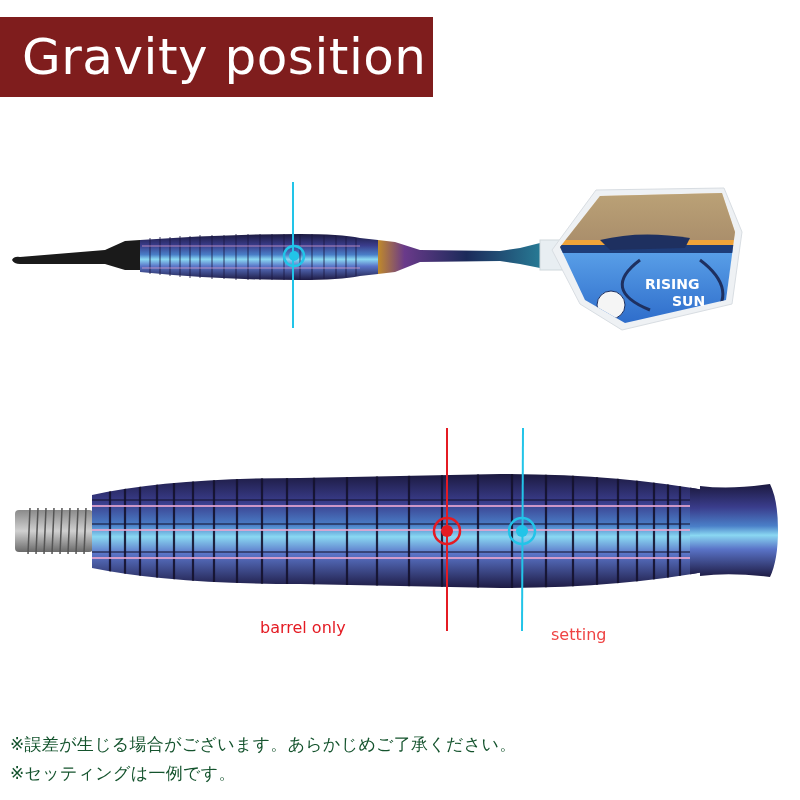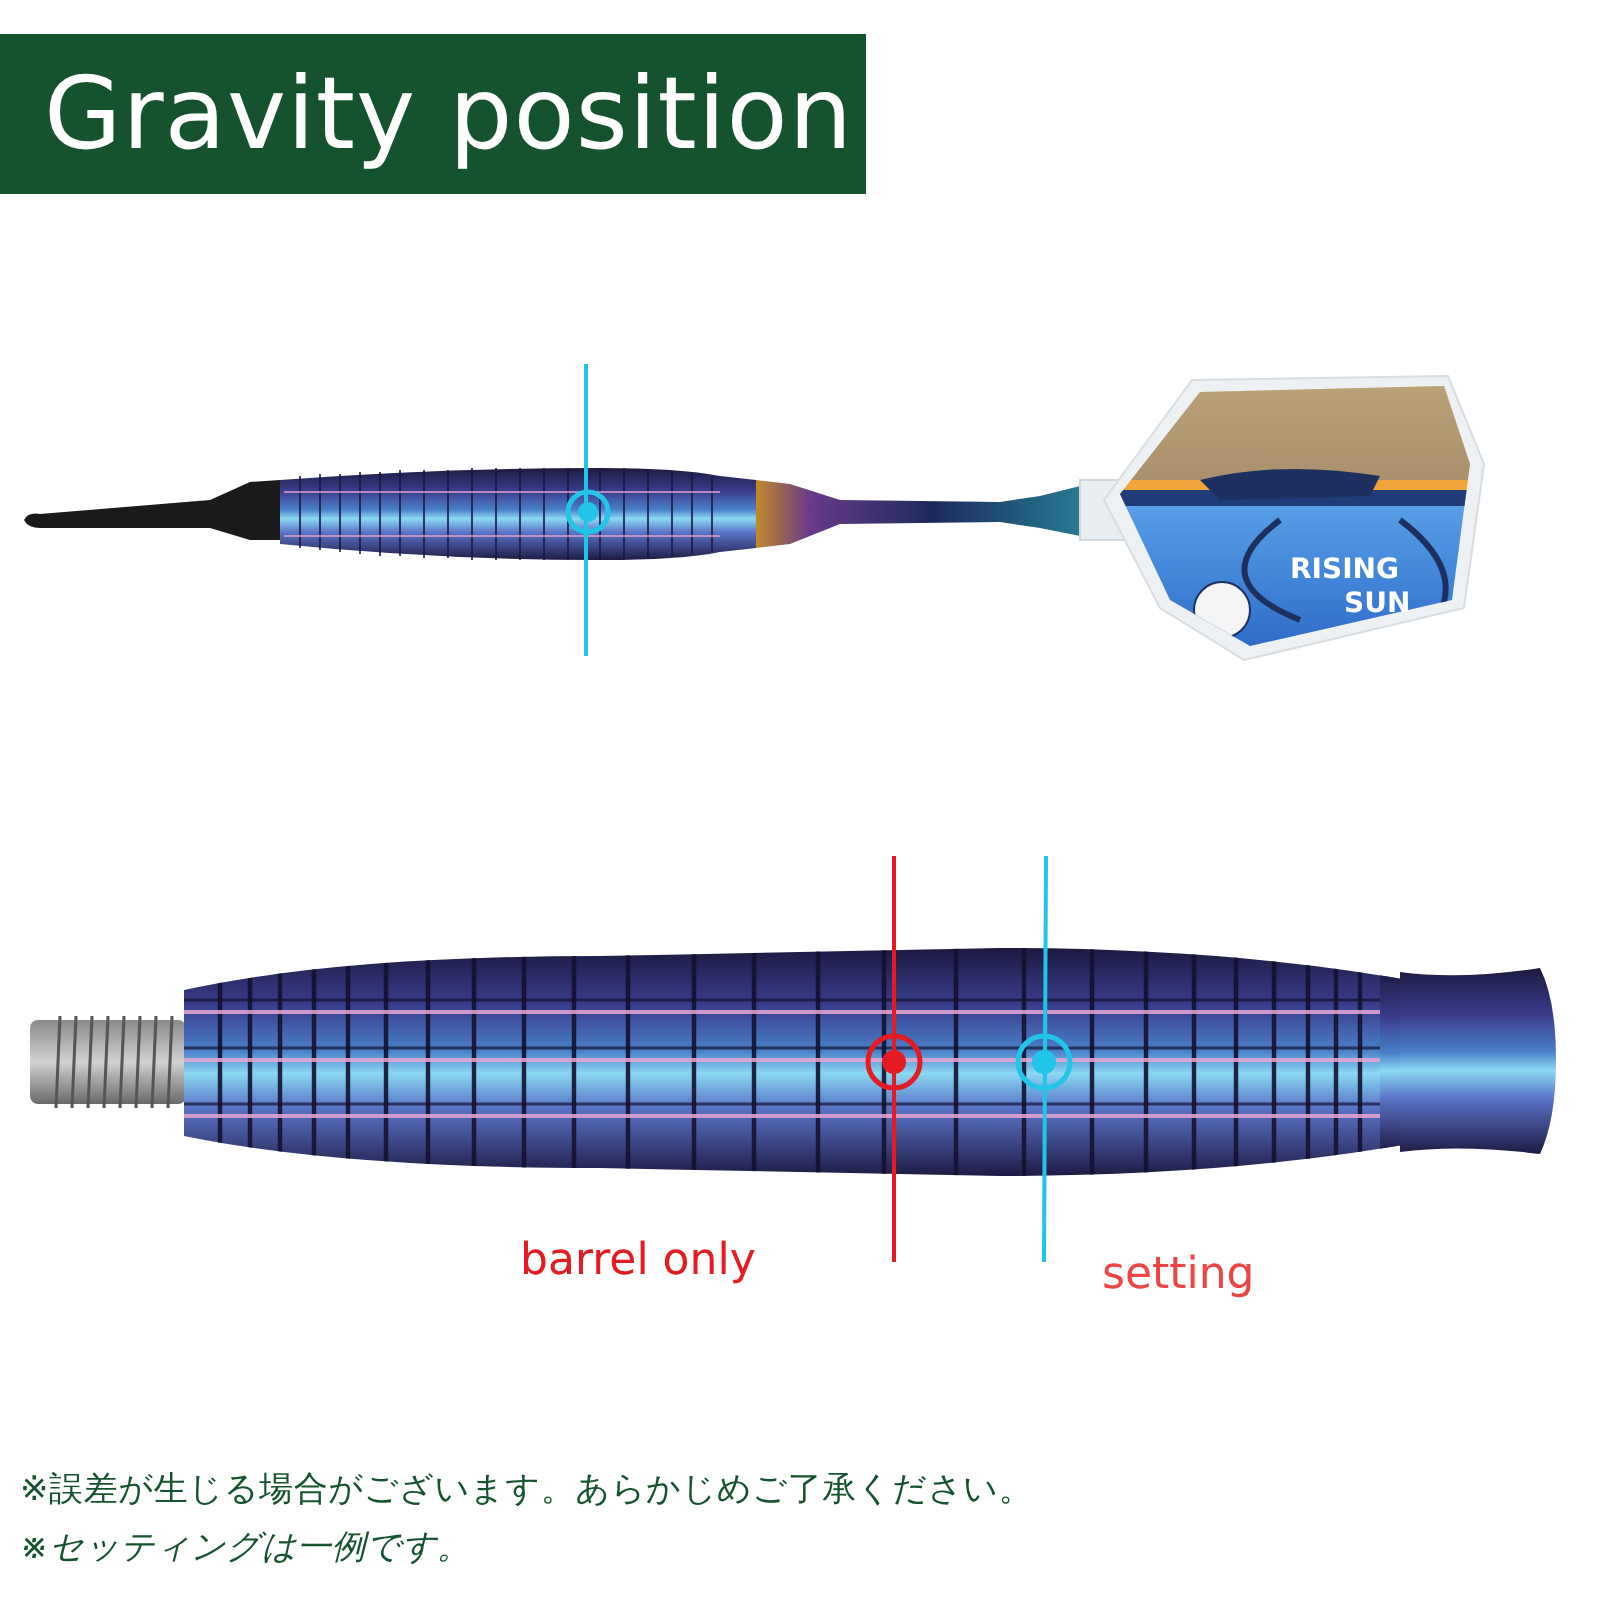--- a/index.html
+++ b/index.html
@@ -1,22 +1,22 @@
 <!DOCTYPE html>
 <html><head>
 <meta charset="utf-8">
 <style>
   html, body { margin:0; padding:0; background:#ffffff; }
   body { width:800px; height:800px; position:relative; overflow:hidden;
          font-family:"DejaVu Sans", sans-serif; }
-  .title-box { position:absolute; left:0; top:17px; width:433px; height:80px; background:#14532d; }
+  .title-box { position:absolute; left:0; top:17px; width:433px; height:80px; background:#7f1d1d; }
   .title-text { position:absolute; left:22px; top:8px; color:#fff; font-size:50px;
                 font-family:"DejaVu Sans", sans-serif; letter-spacing:0.5px; line-height:64px; white-space:nowrap; }
   svg { position:absolute; left:0; top:0; }
-  .label { position:absolute; font-size:22px; font-family:"DejaVu Sans", sans-serif; white-space:nowrap; }
+  .label { position:absolute; font-size:16px; font-family:"DejaVu Sans", sans-serif; white-space:nowrap; }
   .note { position:absolute; left:10px; font-size:17px; color:#14532d; font-family:"DejaVu Sans", sans-serif; white-space:nowrap; letter-spacing:0.3px; }
 </style>
 </head>
 <body>
 
 <div class="title-box">
   <div class="title-text">Gravity position</div>
 </div>
 
 <svg width="800" height="800" viewBox="0 0 800 800">
@@ -181,13 +181,13 @@
     <line x1="523" y1="428" x2="522" y2="631" stroke="#22c4e8" stroke-width="2"></line>
     <circle cx="522" cy="531" r="13" fill="none" stroke="#22c4e8" stroke-width="2.5"></circle>
     <circle cx="522" cy="531" r="6" fill="#22c4e8"></circle>
   </g>
 </svg>
 
 <div class="label" style="left:260px; top:618px; color:#e41b23;">barrel only</div>
 <div class="label" style="left:551px; top:625px; color:#ef4444;">setting</div>
 
 <div class="note" style="top:733px;">※誤差が生じる場合がございます。あらかじめご了承ください。</div>
-<div class="note" style="top:762px;font-style:italic;">※セッティングは一例です。</div>
+<div class="note" style="top:762px;">※セッティングは一例です。</div>
 
 </body></html>

